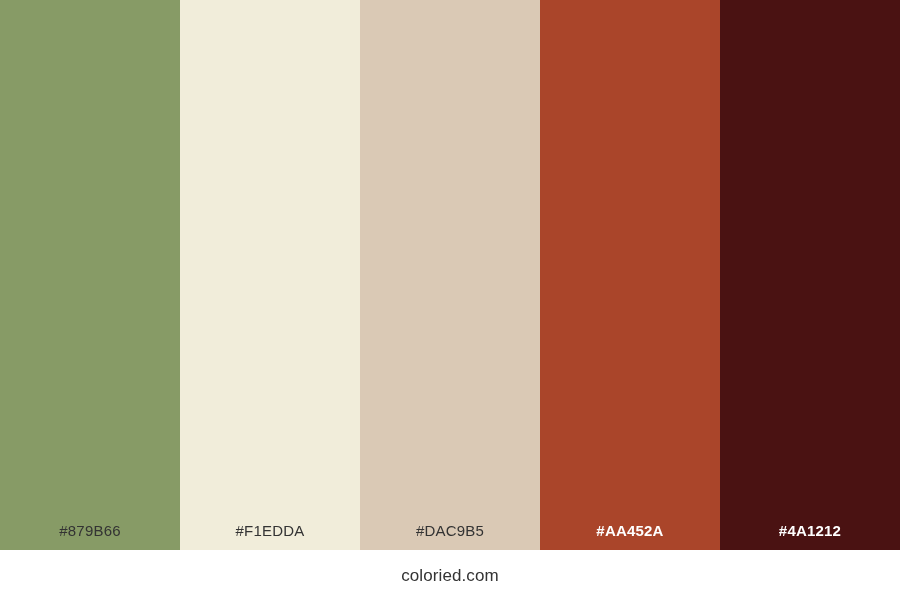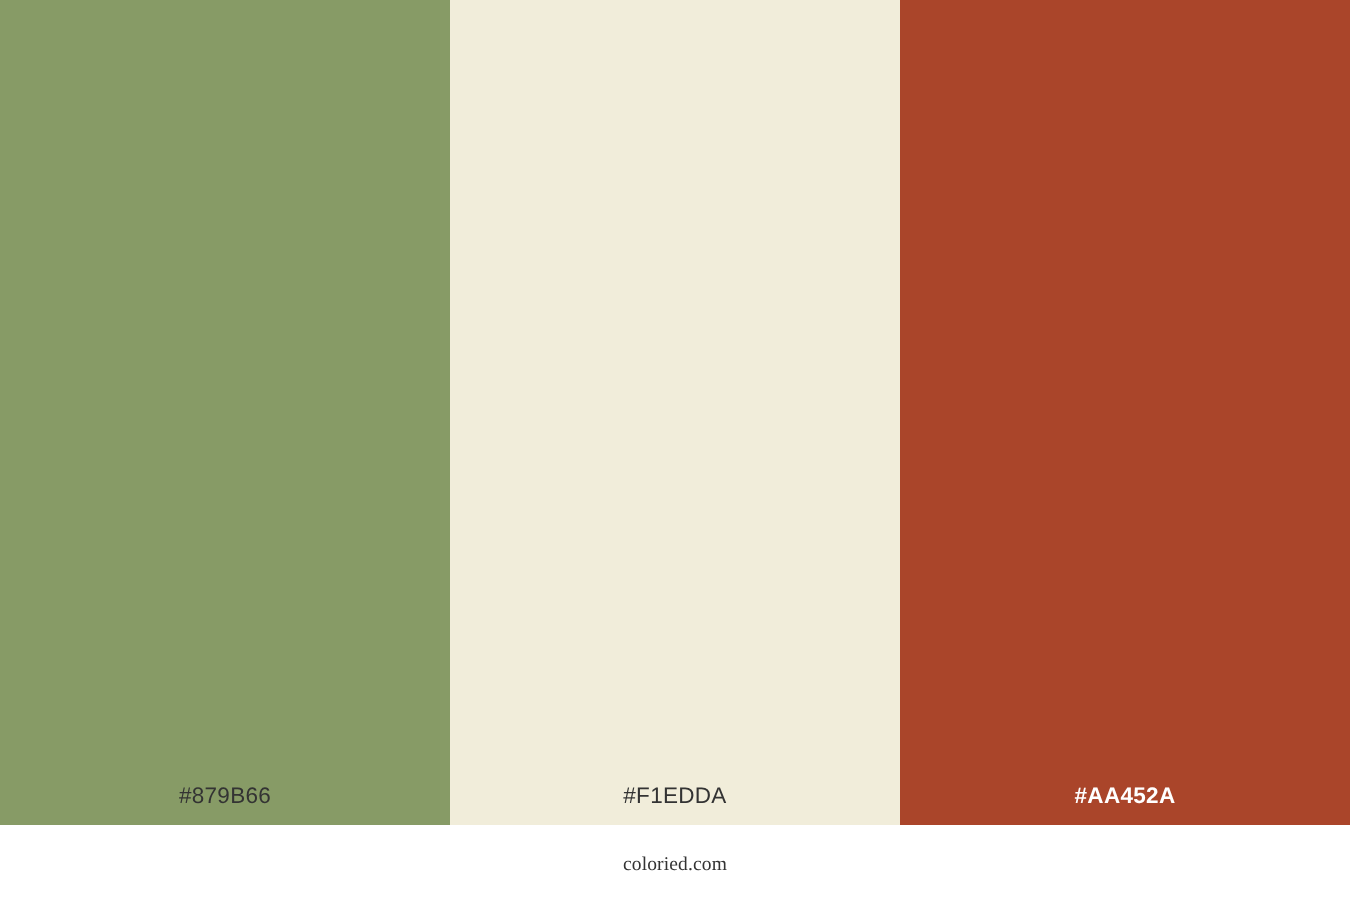--- a/index.html
+++ b/index.html
@@ -55,47 +55,53 @@
   .footer {
     flex: 1 1 auto;
     width: 900px;
     height: 50px;
     background: #ffffff;
     display: flex;
     align-items: center;
     justify-content: center;
   }
   .footer-text {
-    font-size: 13px;
+    font-size: 17px;
     color: #333333;
     letter-spacing: 0.1px;
     line-height: 1;
-    font-family: Liberation Serif, serif;
+    font-family: Liberation Sans, sans-serif;
   }
 </style>
 </head>
 <body style="background: rgb(255, 255, 255);">
 
 <div class="palette-page">
 
   <div class="swatch-strip">
 
     <div class="swatch" style="background-color: rgb(135, 155, 102);">
       <span class="swatch-label label-dark" style="color: rgb(51, 51, 51);">#879B66</span>
     </div>
 
     <div class="swatch" style="background-color: rgb(241, 237, 218); justify-content: center;">
       <span class="swatch-label label-dark" style="color: rgb(51, 51, 51);">#F1EDDA</span>
     </div>
 
+    <div class="swatch" style="background-color: rgb(218, 201, 181);">
+      <span class="swatch-label label-dark" style="color: rgb(51, 51, 51);">#DAC9B5</span>
+    </div>
 
     <div class="swatch" style="background-color: rgb(170, 69, 42);">
       <span class="swatch-label label-light" style="color: rgb(255, 255, 255);">#AA452A</span>
     </div>
 
+    <div class="swatch" style="background-color: rgb(74, 18, 18);">
+      <span class="swatch-label label-light" style="color: rgb(255, 255, 255);">#4A1212</span>
+    </div>
 
   </div>
 
   <div class="footer" style="background: rgb(255, 255, 255);">
     <span class="footer-text" style="color: rgb(51, 51, 51);">coloried.com</span>
   </div>
 
 </div>
 
 </body></html>

